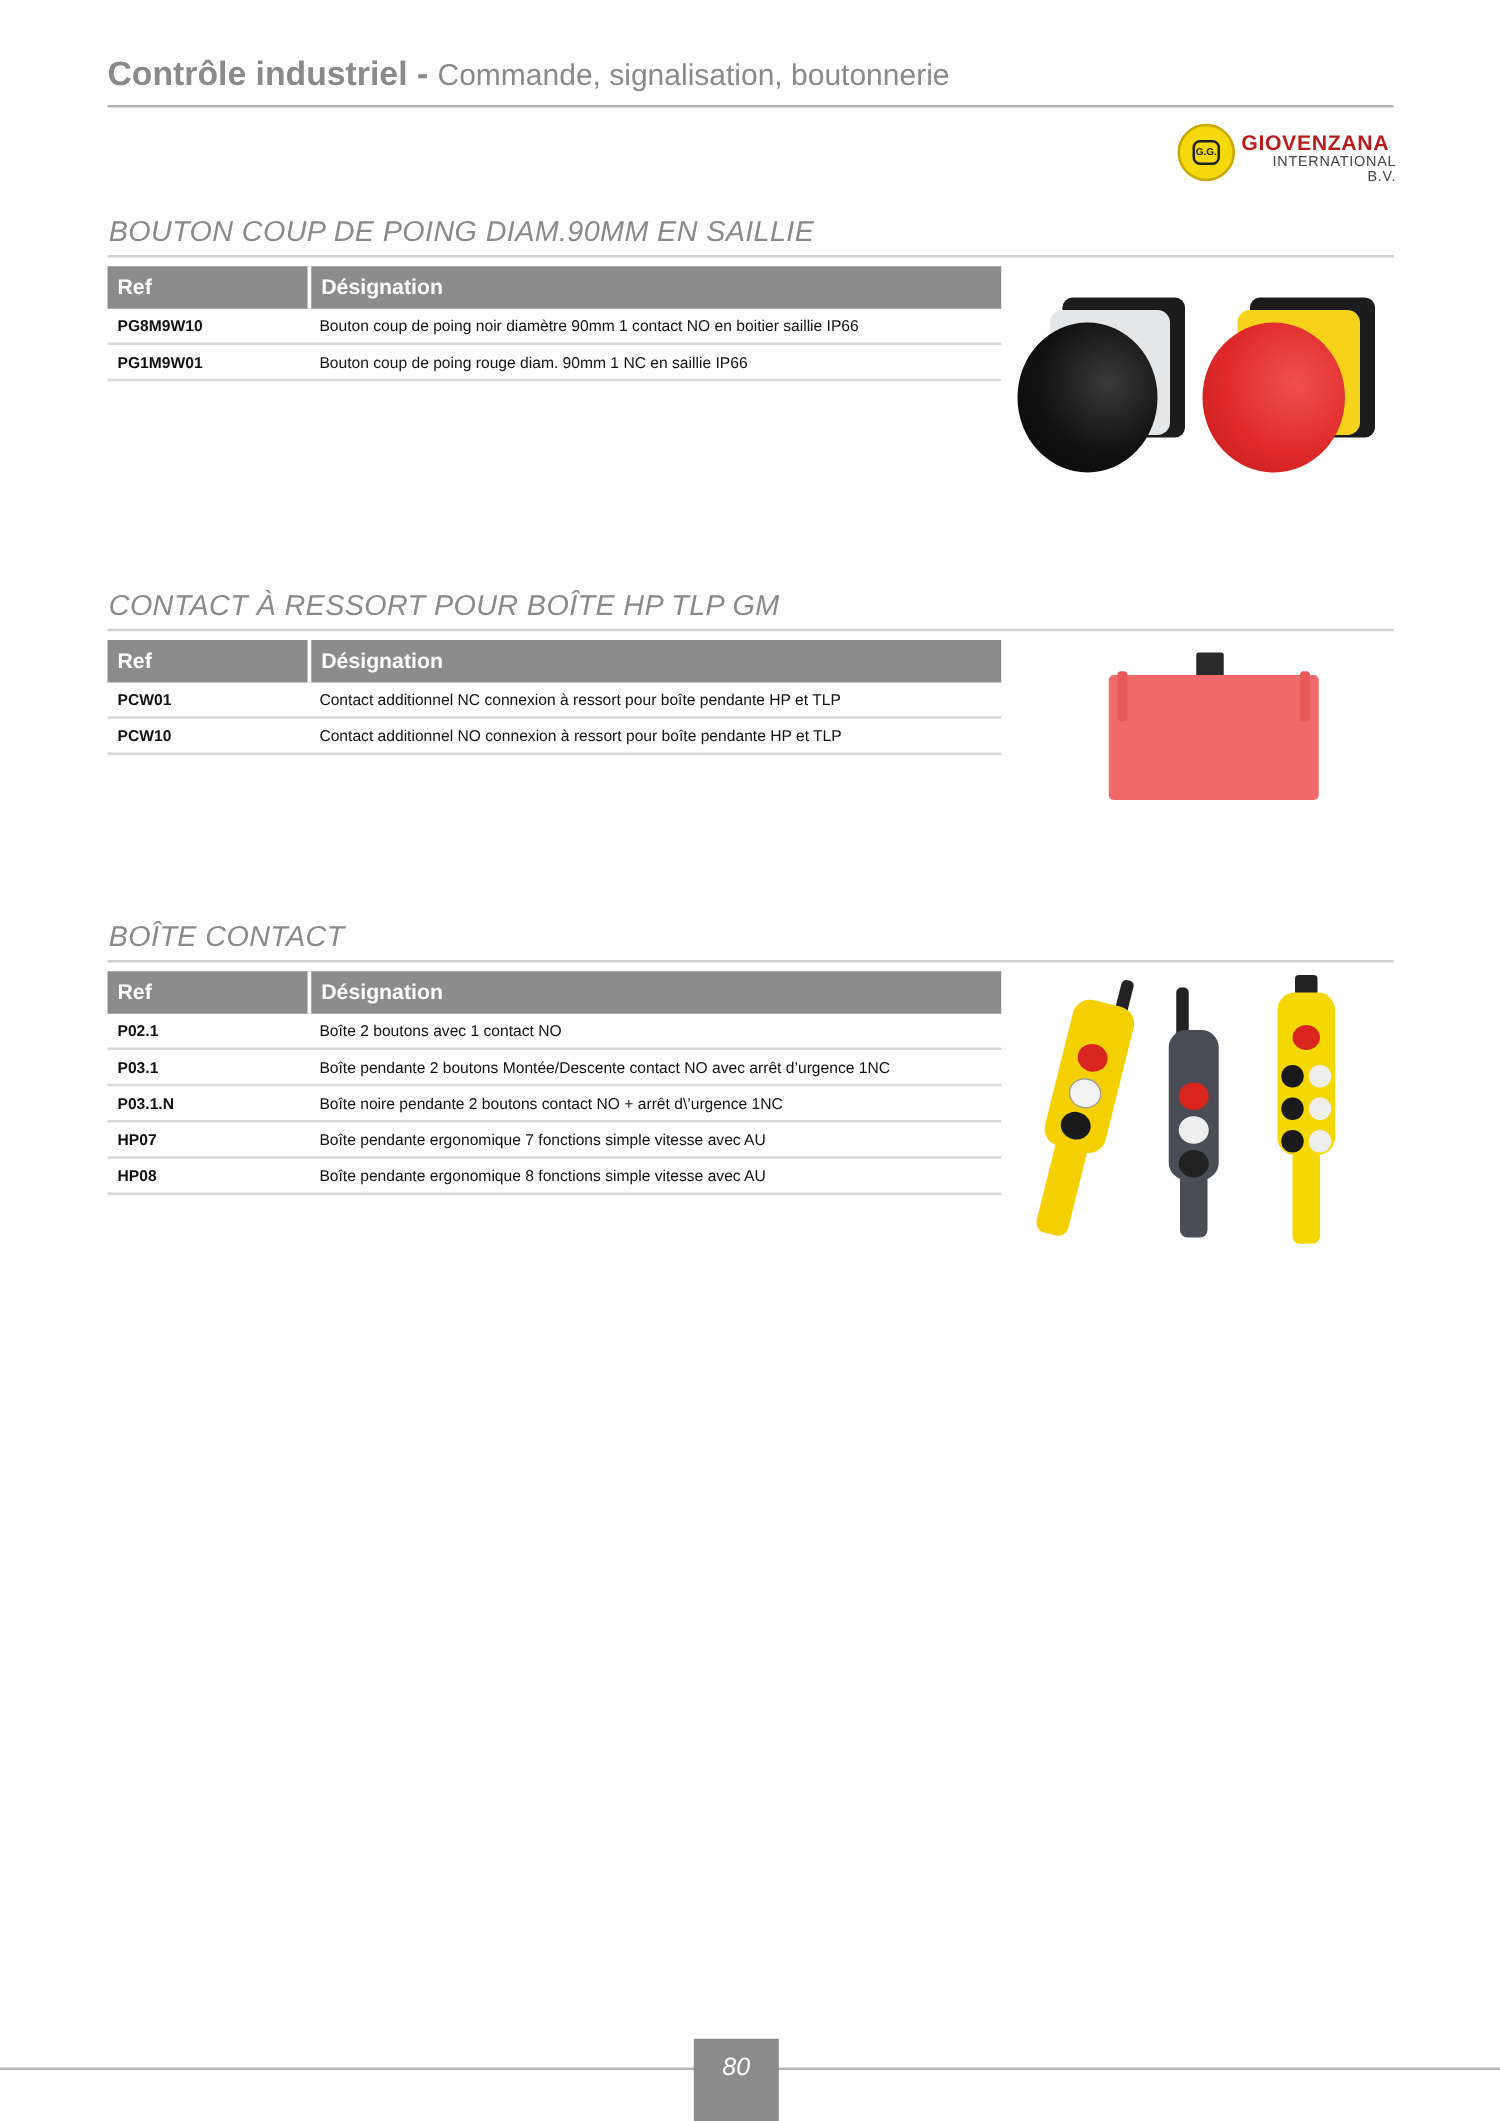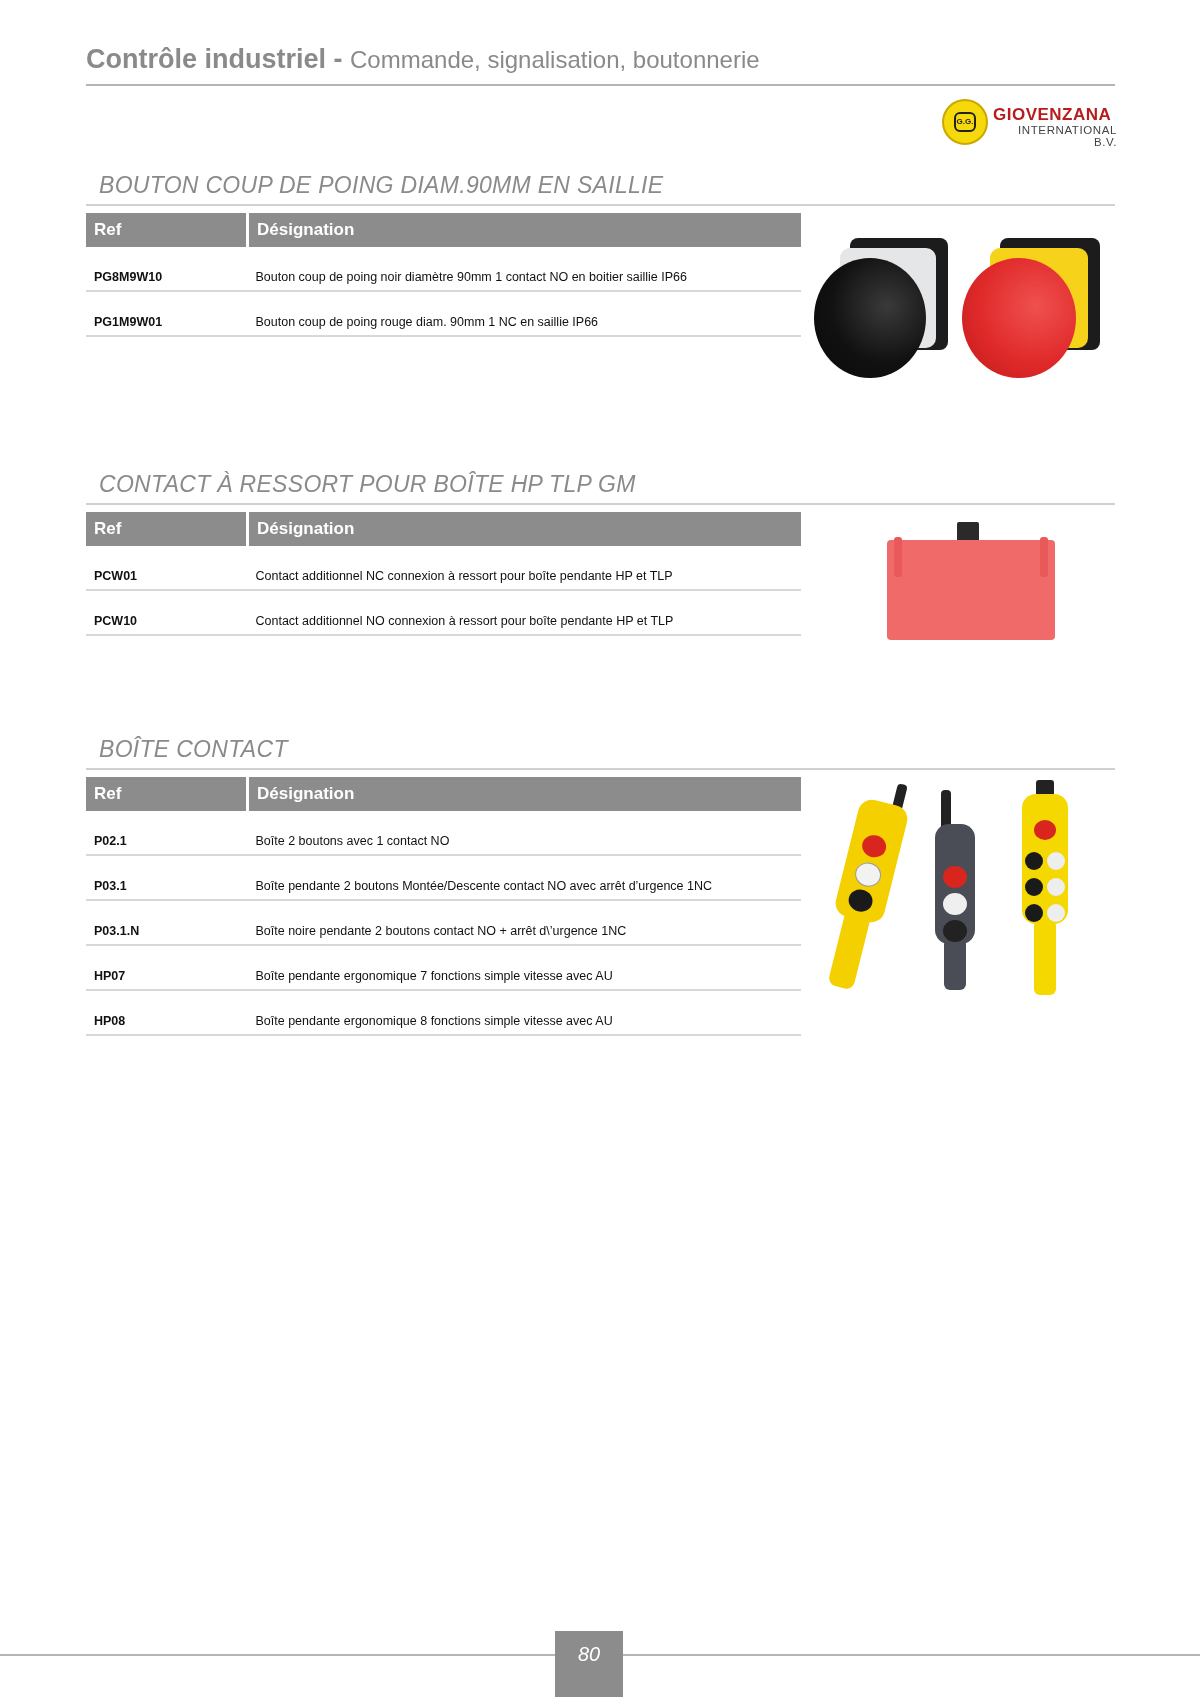--- a/index.html
+++ b/index.html
@@ -9,27 +9,27 @@
   .page-header .title b { font-weight:bold; color:#8a8a8a; }
   .page-header .title .sub { font-weight:normal; font-size:24px; color:#8a8a8a; }
   .header-rule { position:absolute; left:86px; top:84px; width:1029px; height:2px; background:#b5b5b5; }
 
   .logo { position:absolute; left:942px; top:99px; width:175px; height:50px; }
   .logo .badge { position:absolute; left:0; top:0; width:46px; height:46px; border-radius:50%; background:#f5d90a; border:2px solid #c9a800; box-sizing:border-box; }
   .logo .badge .inner { position:absolute; left:10px; top:11px; width:22px; height:20px; border:2px solid #222; border-radius:6px; box-sizing:border-box; font-size:8px; font-weight:bold; text-align:center; line-height:16px; color:#222; }
   .logo .brand { position:absolute; left:51px; top:6px; font-size:17px; font-weight:bold; letter-spacing:0.5px; color:#b91c1c; }
   .logo .brand2 { position:absolute; left:51px; top:25px; font-size:11.5px; letter-spacing:0.6px; color:#444;text-align:right; }
 
-  .section-title { position:absolute; left:87px; font-size:23px; font-style:italic; color:#8a8a8a; letter-spacing:0.3px; white-space:nowrap;margin-left:12px; }
+  .section-title { position:absolute; left:87px; font-size:23px; font-style:italic; color:#8a8a8a; letter-spacing:0.3px; white-space:nowrap; }
   .section-rule { position:absolute; left:86px; width:1029px; height:2px; background:#d0d0d0; }
 
   table.prod { position:absolute; left:86px; width:715px; border-collapse:collapse; table-layout:fixed; }
   table.prod th { background:#8c8c8c; color:#fff; text-align:left; font-size:17px; font-weight:bold; height:34px; padding:0 0 0 8px; }
   table.prod th.ref { width:152px; border-right:3px solid #fff; }
-  table.prod td { font-size:12.5px; height:27px; padding:16px 0 0 8px; border-bottom:2px solid #d8d8d8; white-space:nowrap; }
+  table.prod td { font-size:12.5px; height:27px; padding:0 0 0 8px; border-bottom:2px solid #d8d8d8; white-space:nowrap; }
   table.prod td.ref { font-weight:bold; color:#111; }
   table.prod td.des { color:#111;margin-left:27px; }
 
   .product-img { position:absolute; }
   
   .pb { position:absolute; }
   .pb .box { position:absolute; border-radius:8px; }
   .pb .plate { position:absolute; border-radius:10px; }
   .pb .dome { position:absolute; border-radius:50%; }
 

